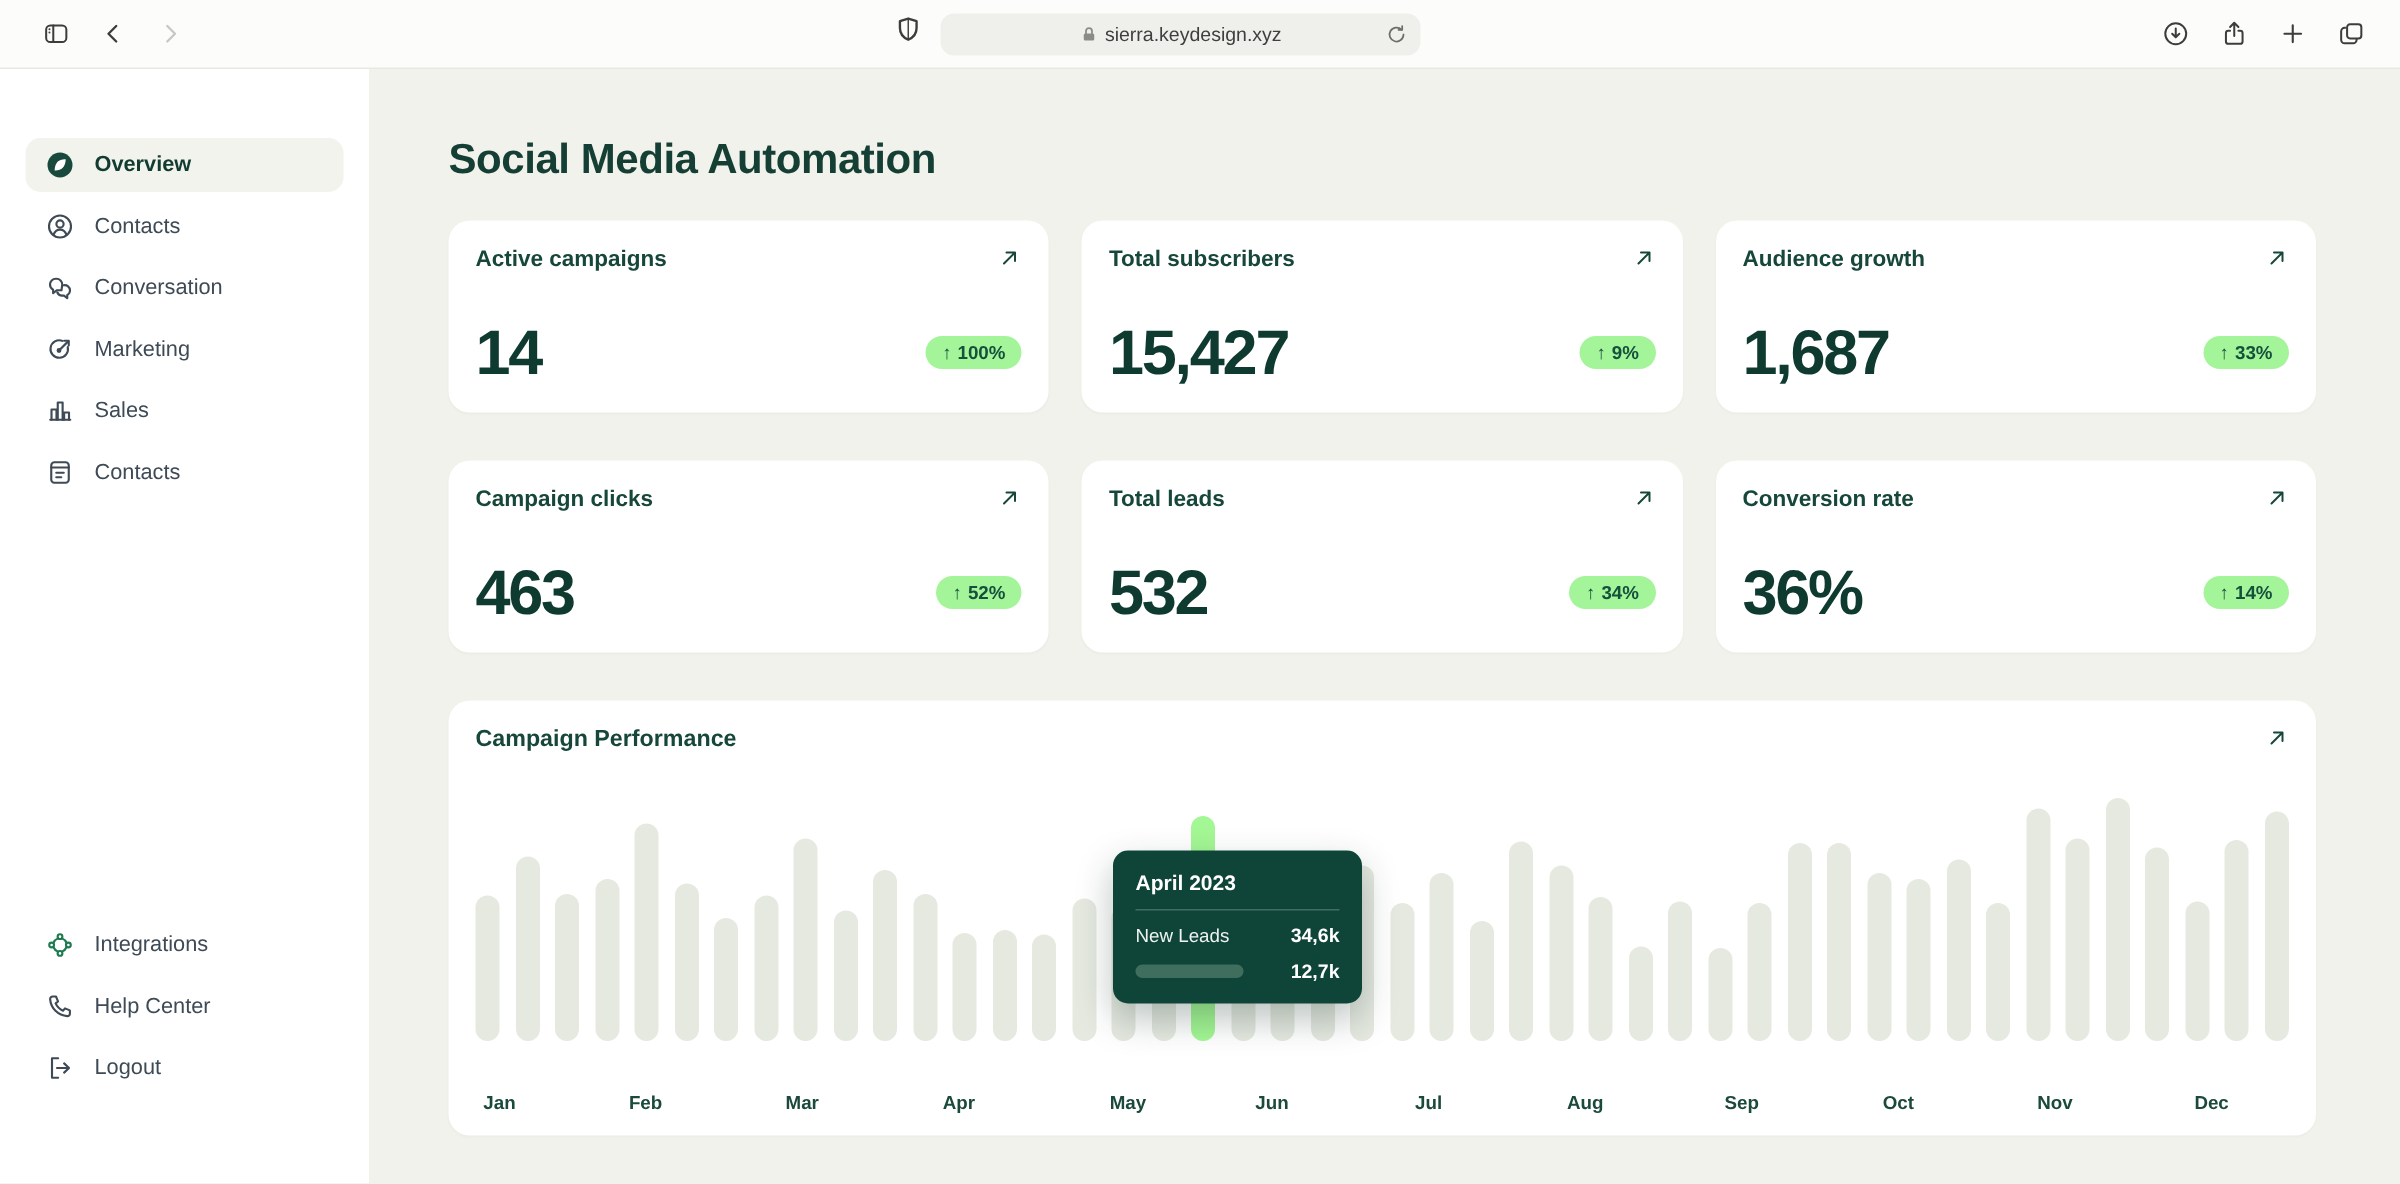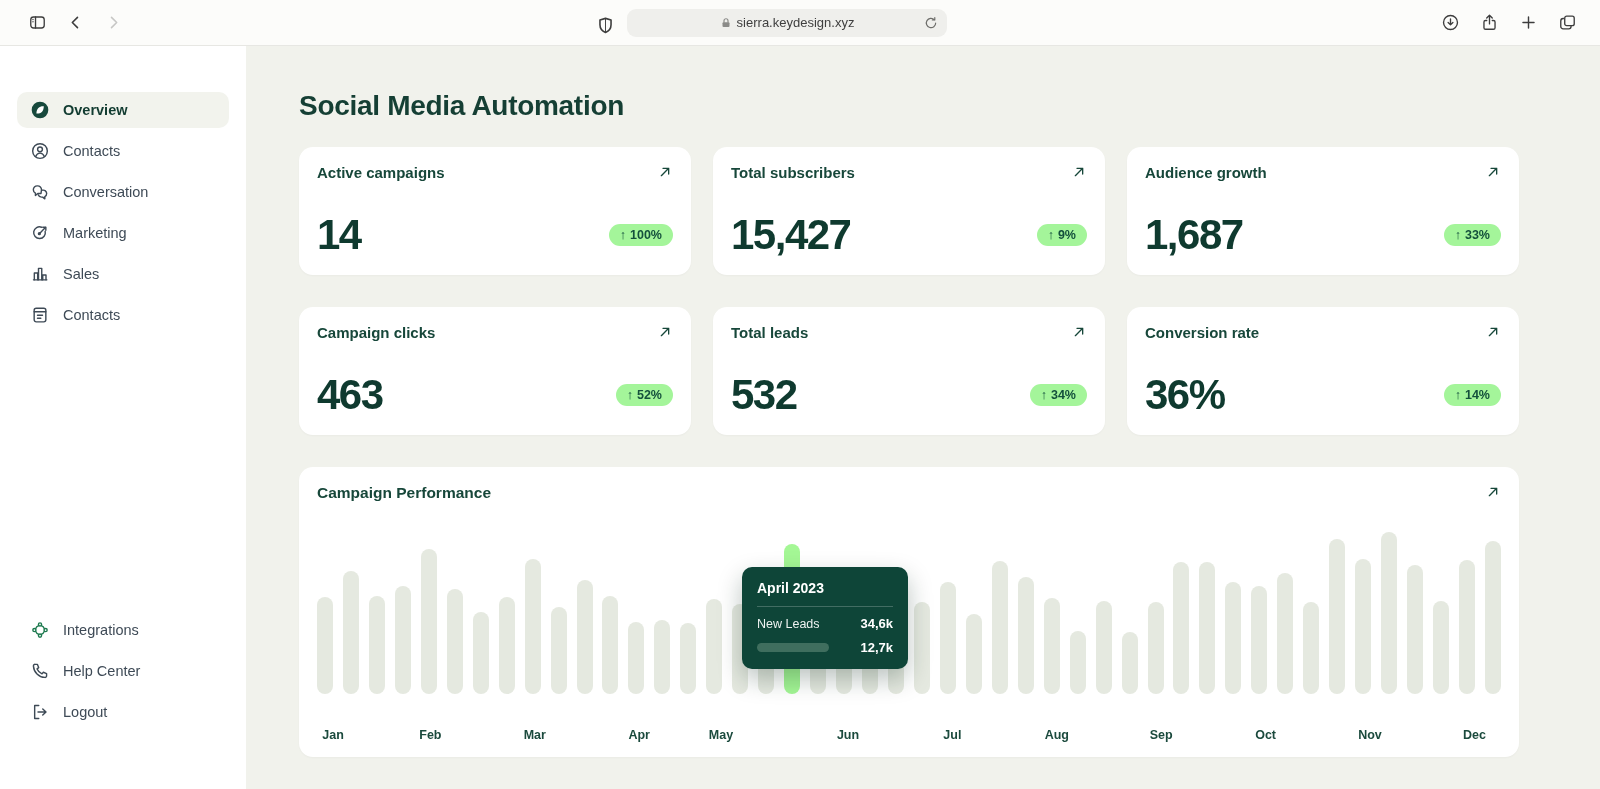--- a/index.html
+++ b/index.html
@@ -8,21 +8,21 @@
 
   
   .browser-bar { height:46px; background:#fcfcfa; border-bottom:1px solid #e7e7e3;
     display:flex; align-items:center; position:relative; }
   .bicon { width:22px; height:22px; display:inline-flex; align-items:center; justify-content:center;
     color:#3d3d3d; }
   .bicon svg { width:19px; height:19px; }
   .chrome-left { display:flex; align-items:center; gap:16px; padding-left:26px; }
   .chrome-right { display:flex; align-items:center; gap:17px; position:absolute; right:22px; }
   .bicon.disabled { color:#c7c7c5; }
-  .url-wrap { position:absolute; left:594px; display:flex; align-items:flex-end; gap:11px; }
+  .url-wrap { position:absolute; left:594px; display:flex; align-items:flex-start; gap:11px; }
   .url-pill { width:320px; height:28px; background:#efefec; border-radius:9px;
     display:flex; align-items:center; justify-content:center; position:relative;
     font-size:13px; color:#3f3f3f; }
   .url-pill .lock { width:12px; height:12px; color:#8b8b88; margin-right:5px; }
   .url-pill .refresh { position:absolute; right:9px; width:14px; height:14px; color:#6d6d6a; }
 
   
   .app { display:flex; height:743px; }
   .sidebar { width:246px; background:#ffffff; display:flex; flex-direction:column;
     justify-content:space-between; padding:46px 17px 54px 17px; }
@@ -30,21 +30,21 @@
     border-radius:10px; margin-bottom:5px; cursor:pointer;
     font-size:14.5px; color:#3e4a56; font-weight:500; }
   .nav-item.active { background:#f2f3ed; color:#123c31; font-weight:700; }
   .nav-item .nicon { width:20px; height:20px; display:inline-flex; }
   .nav-item .nicon svg { width:20px; height:20px; fill:none; stroke:#3e4a56; stroke-width:1.7;
     stroke-linecap:round; stroke-linejoin:round; }
   .nav-item.active .nicon svg { stroke:none; }
   .nav-item.green-icon .nicon svg { stroke:#1e7a4f; }
 
   
-  .content { flex:1; padding:44px 81px 0 53px; }
+  .content { flex:1; padding:44px 56px 0 53px; }
   .page-title { font-size:28px; font-weight:700; color:#153f34; letter-spacing:-0.3px; margin-bottom:25px; }
   .stats-grid { display:grid; grid-template-columns:repeat(3,1fr); gap:32px 22px; }
   .card { background:#fff; border-radius:14px; box-shadow:0 1px 2px rgba(20,40,30,0.03); }
   .stat-card { height:128px; padding:17px 18px 19px 18px; display:flex; flex-direction:column;
     justify-content:space-between; }
   .stat-head { display:flex; justify-content:space-between; align-items:flex-start; }
   .stat-label { font-size:15px; font-weight:700; color:#17473a; }
   .expand { width:16px; height:16px; color:#17473a; cursor:pointer; }
   .expand svg { width:16px; height:16px; fill:none; stroke:currentColor; stroke-width:2;
     stroke-linecap:round; stroke-linejoin:round; }
@@ -393,21 +393,21 @@
           <div class="bar" style="height: 129px;"></div>
           <div class="bar" style="height: 93px;"></div>
           <div class="bar" style="height: 134px;"></div>
           <div class="bar" style="height: 153px;"></div>
         </div>
       <div class="months" id="months">
           <span style="left: 16px; text-align: right;">Jan</span>
           <span style="left: 113.4px;">Feb</span>
           <span style="left: 217.8px;">Mar</span>
           <span style="left: 322.2px;">Apr</span>
-          <span style="left: 404px;">May</span>
+          <span style="left: 435px;">May</span>
           <span style="left: 531px;">Jun</span>
           <span style="left: 635.4px;">Jul</span>
           <span style="left: 739.8px;">Aug</span>
           <span style="left: 844.2px;">Sep</span>
           <span style="left: 948.6px;">Oct</span>
           <span style="left: 1053px;">Nov</span>
           <span style="left: 1157.4px;">Dec</span>
         </div>
 
       <div class="tooltip">

